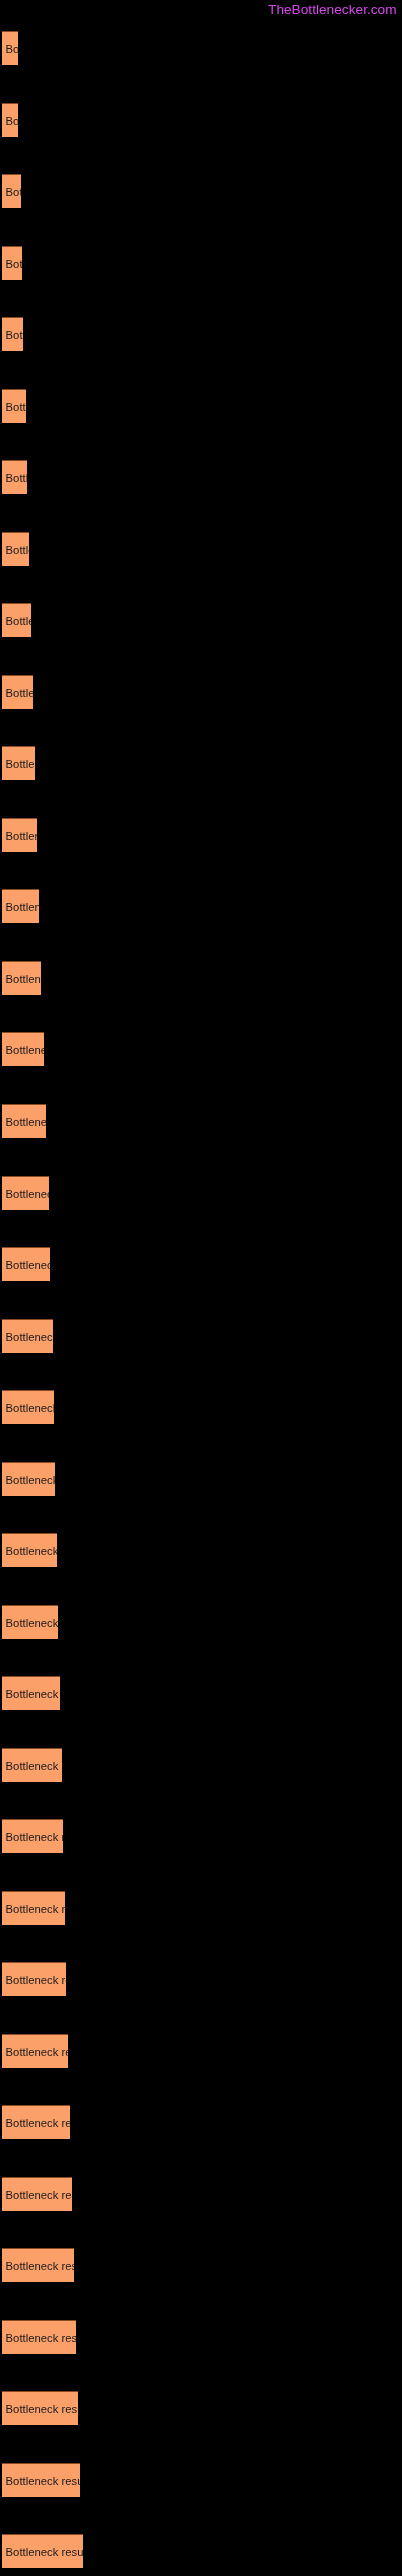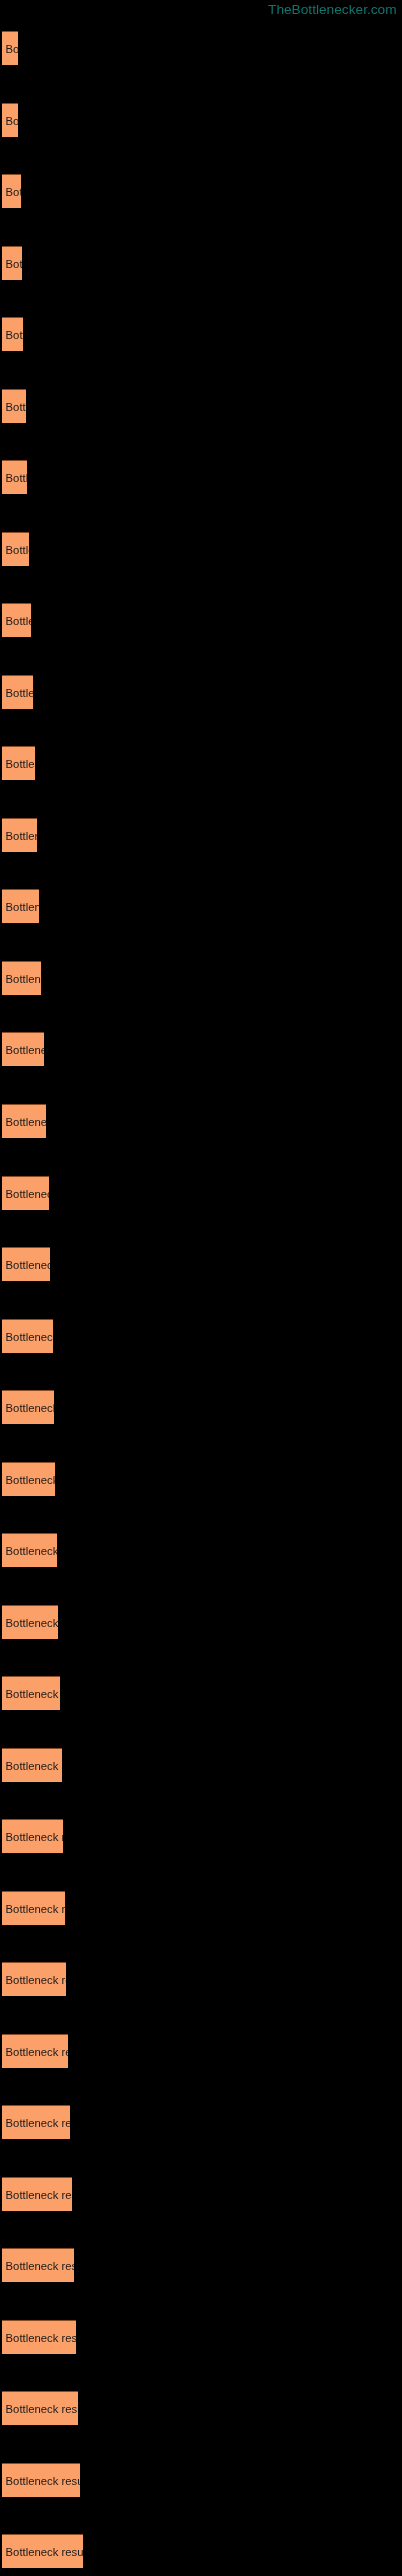--- a/index.html
+++ b/index.html
@@ -21,21 +21,21 @@
     width: 403px;
     height: 2576px;
     background: #000000;
   }
   .watermark {
     position: absolute;
     right: 6.4px;
     top: 1.6px;
     font-family: "Liberation Sans", sans-serif;
     font-size: 13.7px;
-    color: #0f766e;
+    color: #d946ef;
     letter-spacing: 0px;
     white-space: nowrap;
   }
   .plot-area {
     position: absolute;
     left: 0;
     top: 0;
     width: 403px;
     height: 2576px;
   }

